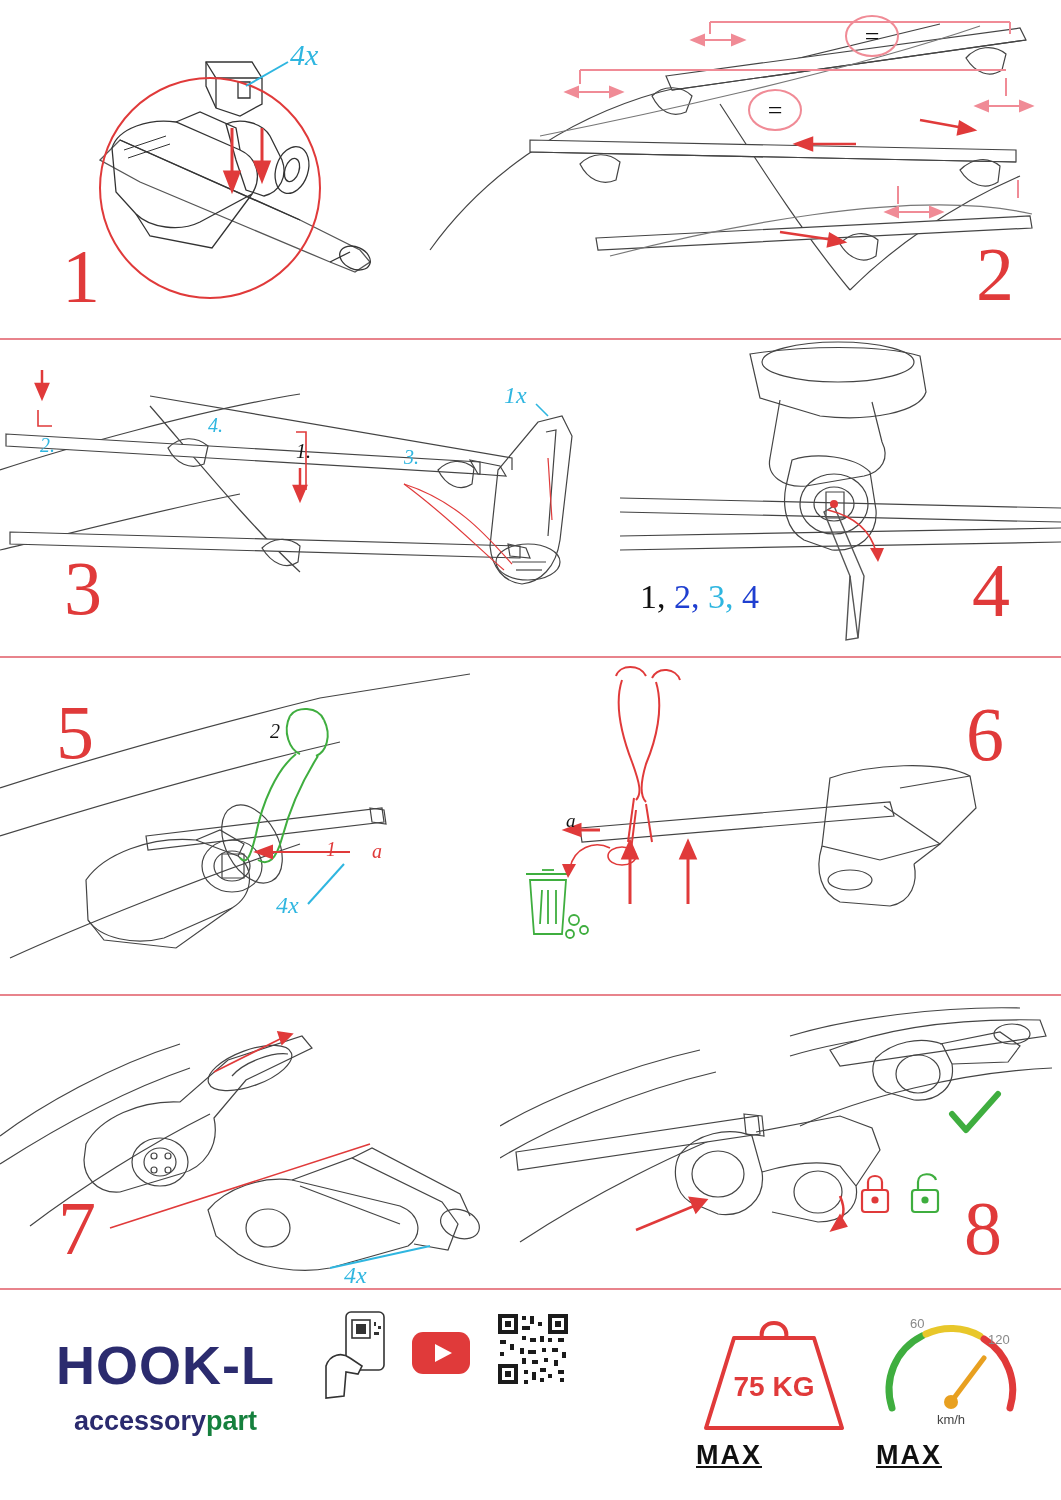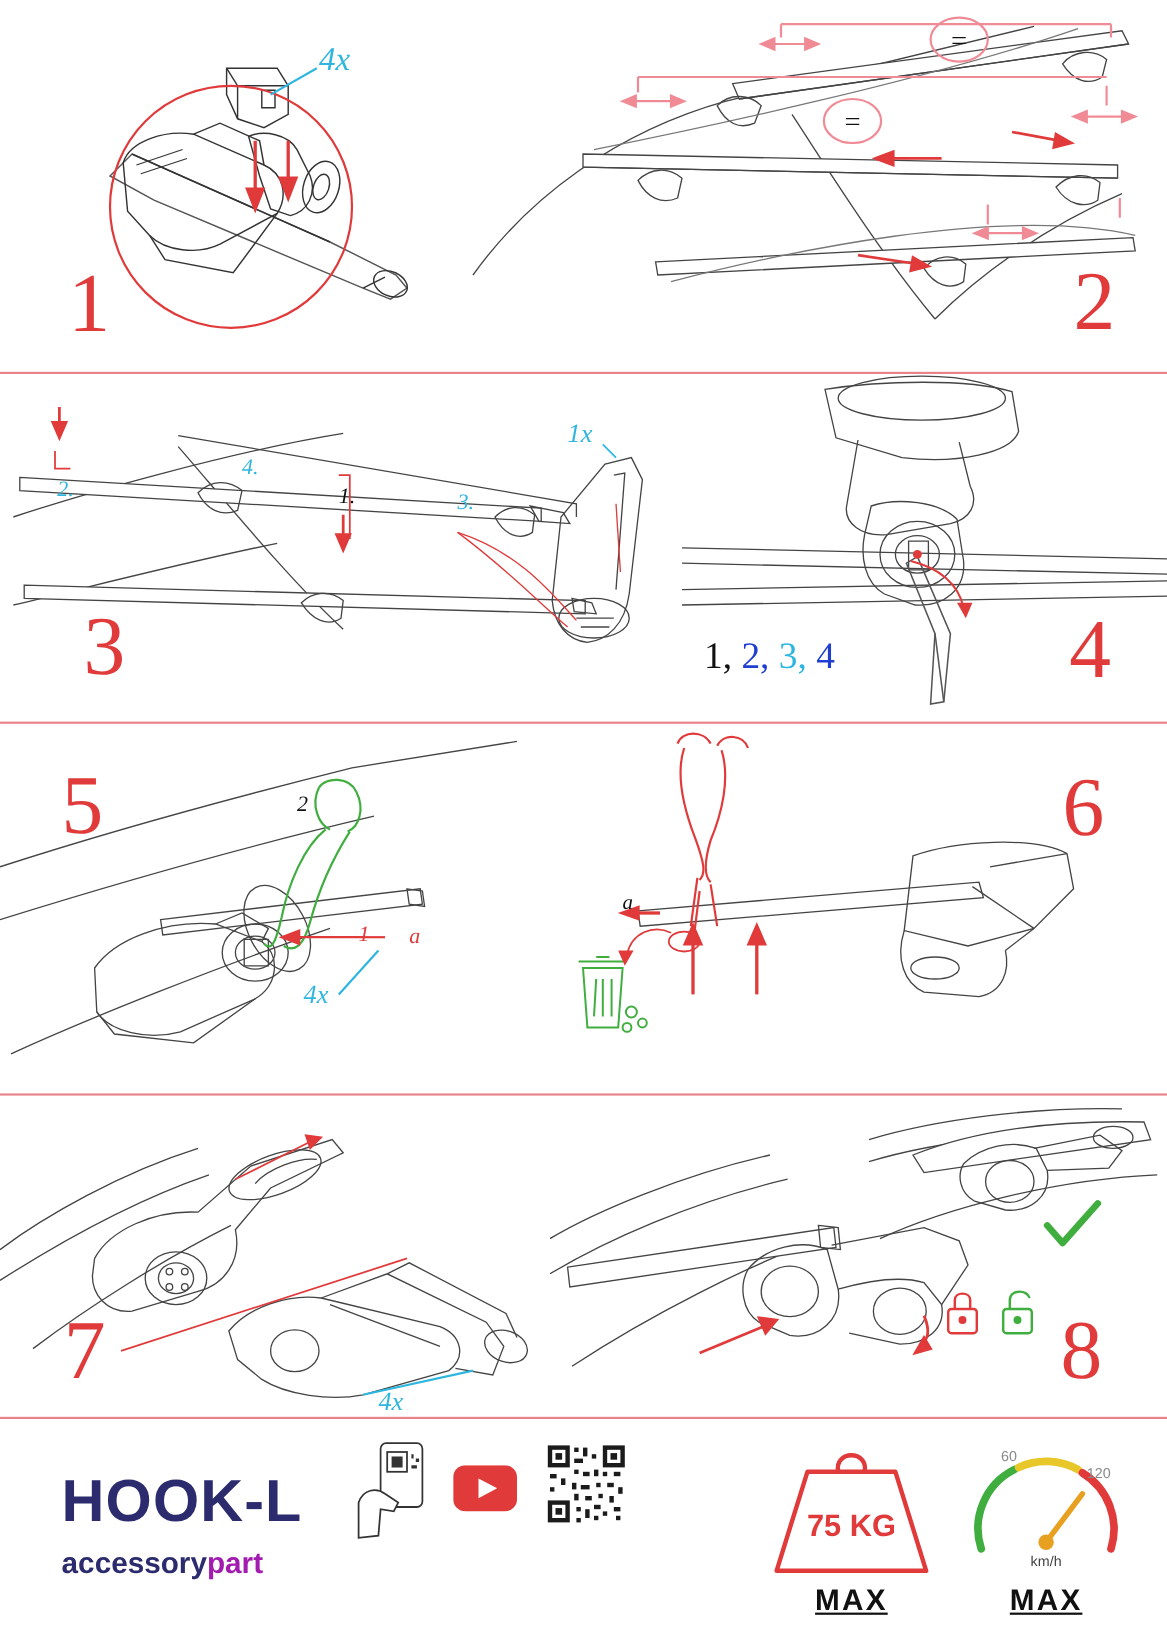--- a/index.html
+++ b/index.html
@@ -7,26 +7,26 @@
   .sheet{position:absolute;inset:0;padding-left:25px;}
   .rule{position:absolute;left:0;width:1061px;height:2px;background:#e8838c;}
   .panel{position:absolute;}
   .stepnum{position:absolute;font-family:"Liberation Serif",serif;font-weight:400;color:#e03a3a;font-size:76px;line-height:1;letter-spacing:2px;}
   .lbl{position:absolute;font-family:"Liberation Serif",serif;font-style:italic;}
   .cy{color:#2fb6e0;}
   .rd{color:#e03a3a;}
   .bl{color:#1f3fd0;}
   svg{display:block;}
   .footer{position:absolute;left:0;top:1290px;width:1061px;height:210px;}
-  .brand{position:absolute;left:56px;top:1338px;}
+  .brand{position:absolute;left:56px;top:1338px;text-align:center;}
   .brand .big{font-family:"Liberation Sans",sans-serif;font-weight:700;font-size:54px;letter-spacing:1px;color:#2b2b6e;line-height:1;}
   .brand .sub{margin-top:14px;font-size:27px;font-weight:700;letter-spacing:0px;}
   .brand .sub .a{color:#2b2b6e;}
-  .brand .sub .b{color:#a21caf;}
-  .maxwrap{position:absolute;text-align:center;}
+  .brand .sub .b{color:#15803d;}
+  .maxwrap{position:absolute;}
   .maxwrap .cap{font-size:27px;font-weight:700;letter-spacing:2px;color:#111;margin-top:4px;text-decoration:underline;}
   .kg{font-family:"Liberation Sans",sans-serif;font-weight:700;font-size:28px;fill:#e03a3a;}
   .qr{position:absolute;}
 </style>
 </head>
 <body>
 
 <div class="sheet">
 
   <div class="rule" style="top:338px"></div>
@@ -134,21 +134,21 @@
           <polygon points="376,144 392,138 392,150"></polygon>
         <line x1="500" y1="120" x2="544" y2="128"></line>
           <polygon points="554,130 538,134 540,122"></polygon>
         <line x1="360" y1="232" x2="414" y2="240"></line>
           <polygon points="424,242 408,246 410,234"></polygon>
       </g>
     </svg>
     <div class="stepnum" style="left:556px;top:236px;">2</div>
   </div>
 
-  <div class="panel" style="left:12px;top:340px;width:620px;height:247px;">
+  <div class="panel" style="left:0;top:340px;width:620px;height:247px;">
     <svg width="620" height="316" viewBox="0 0 620 316">
       <g fill="none" stroke="#444" stroke-width="1.2">
         <path d="M0,130 C60,110 200,70 300,54"></path>
         <path d="M0,210 C60,196 160,170 240,154"></path>
         <path d="M150,66 C190,112 250,186 300,232"></path>
 
         <path d="M6,94 L480,122 L480,134 L6,106 Z" fill="#fff"></path>
         <path d="M10,192 L520,206 L520,218 L10,204 Z" fill="#fff"></path>
         <path d="M150,56 L512,118 L512,130"></path>
 

